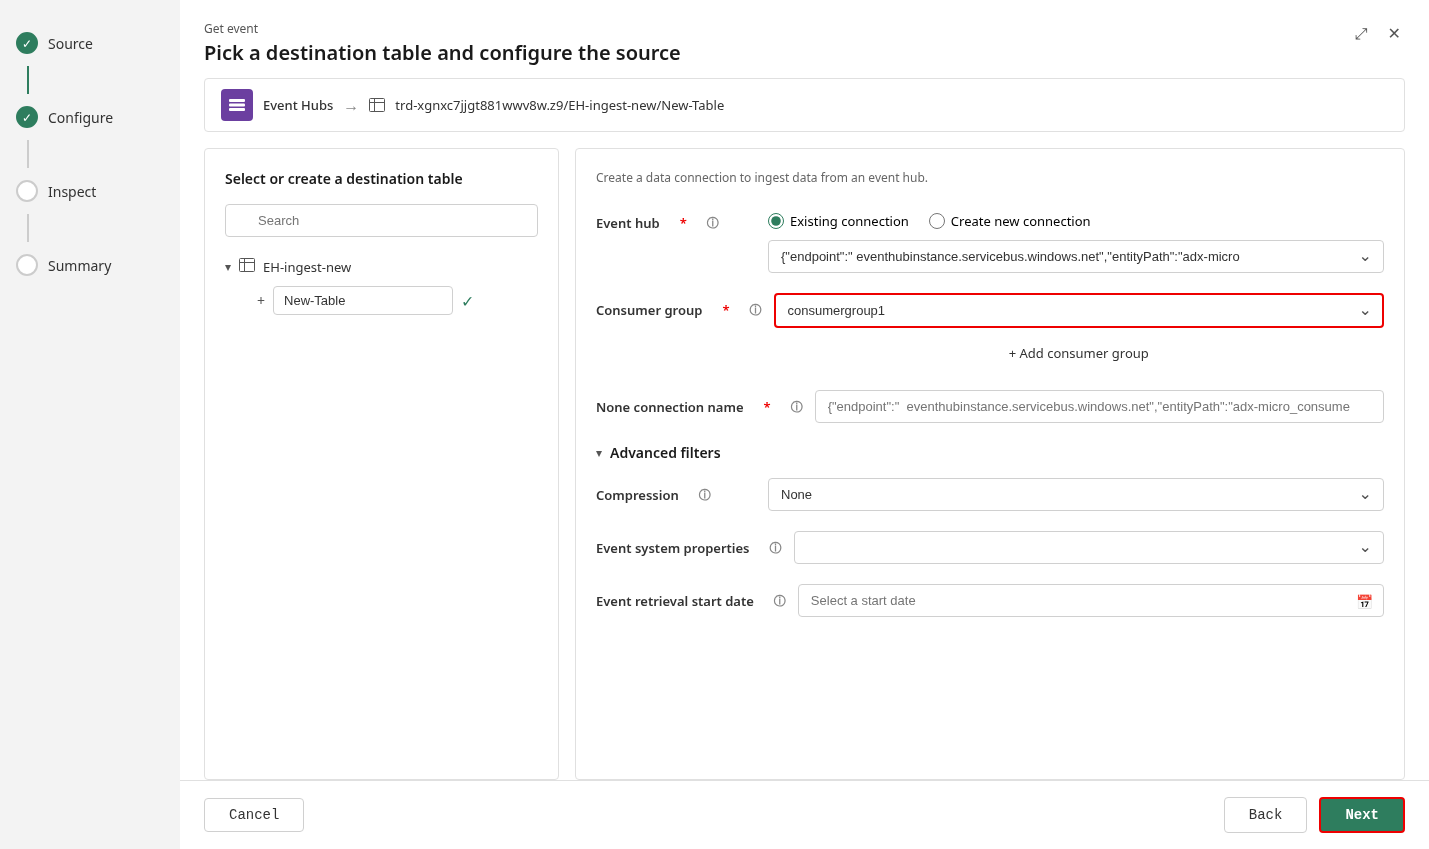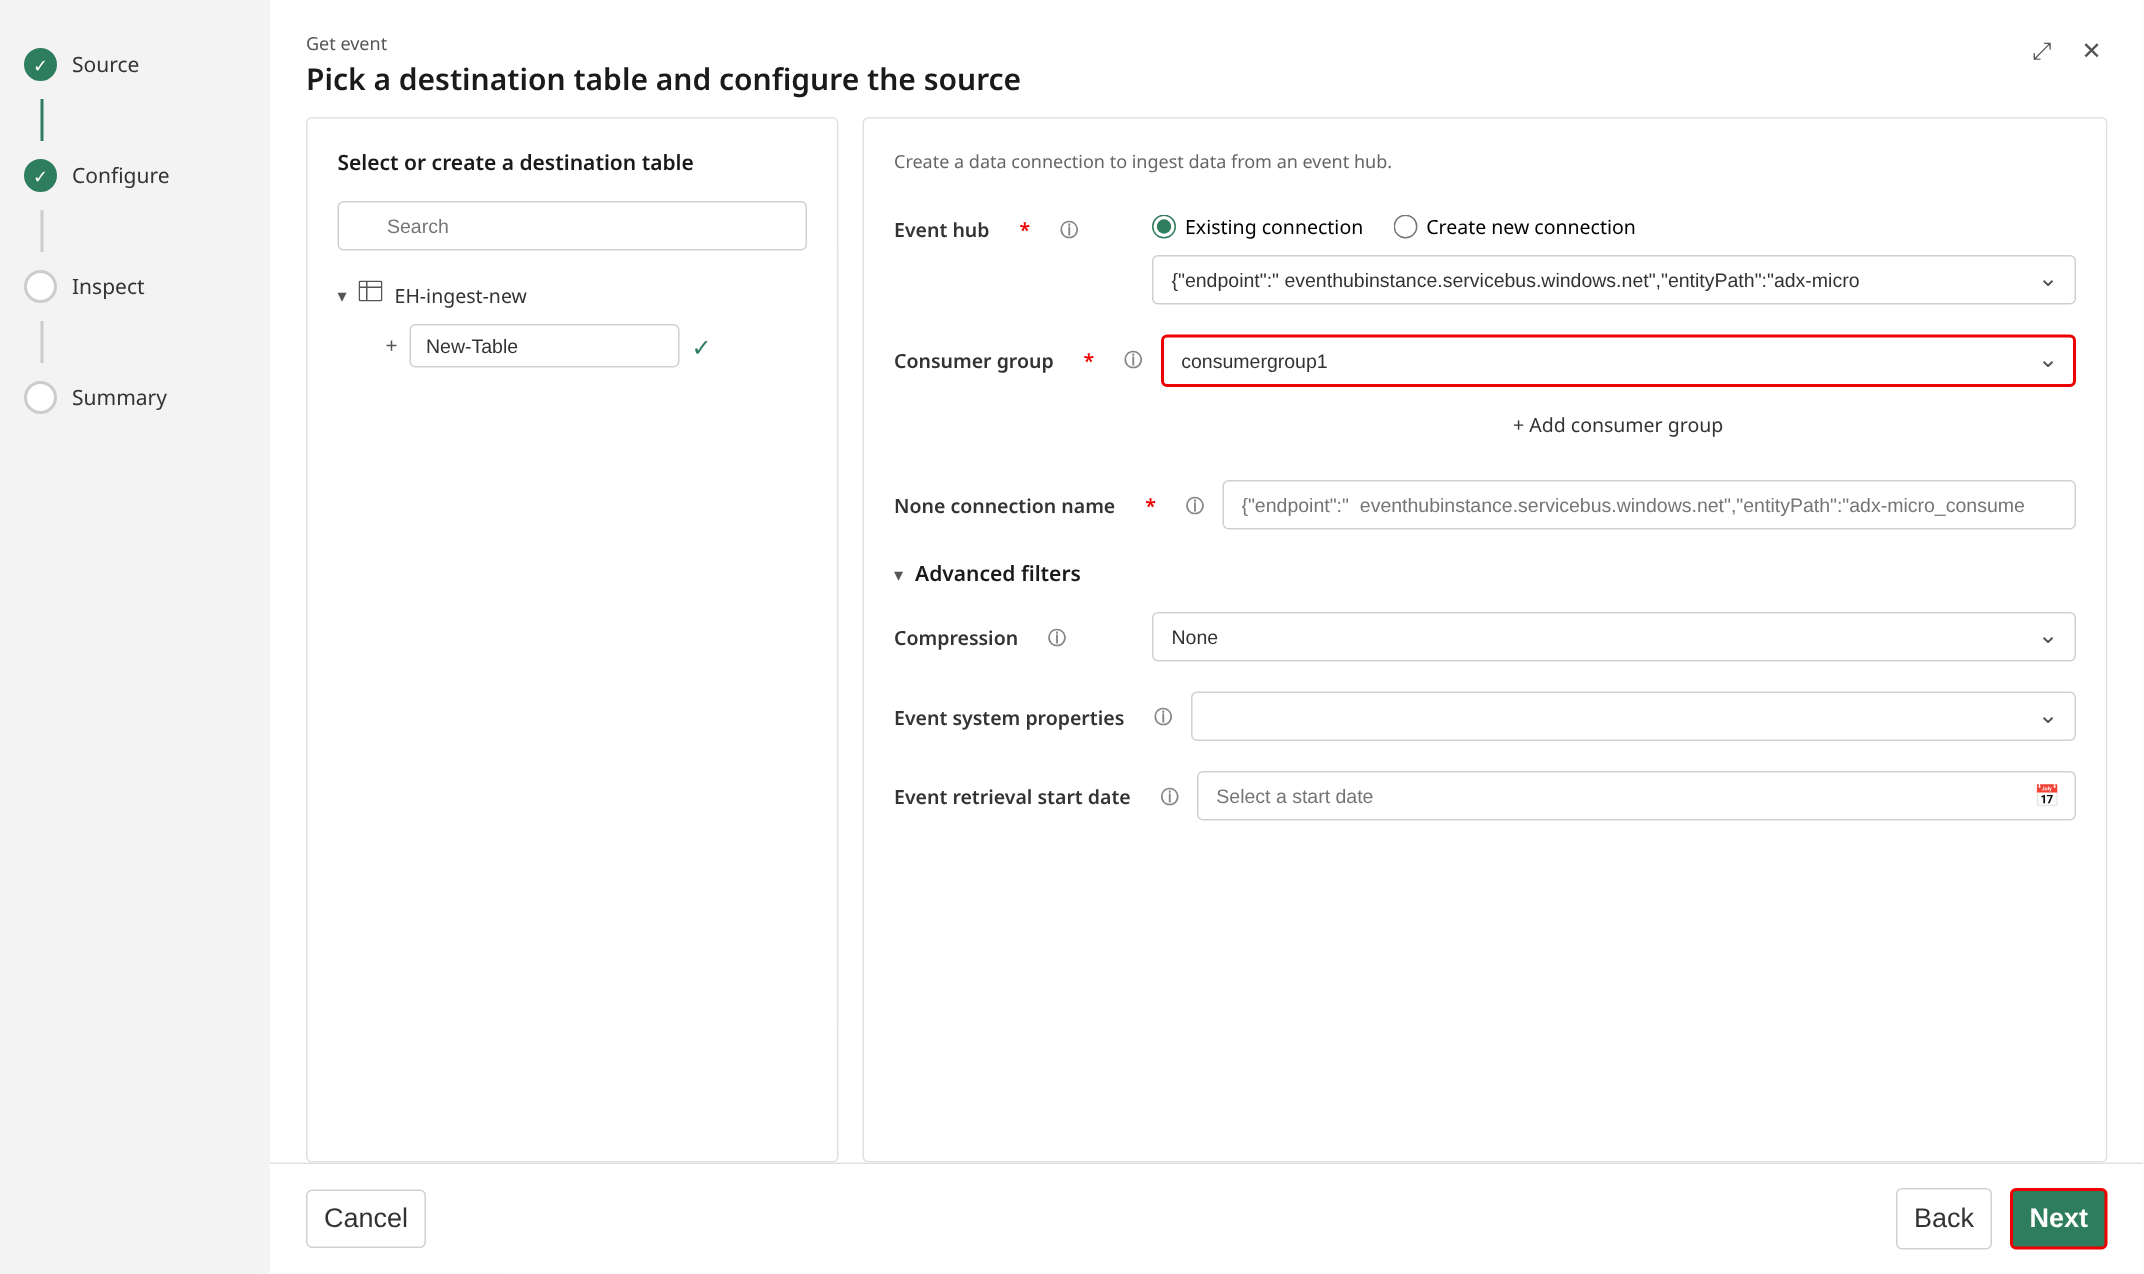--- a/index.html
+++ b/index.html
@@ -409,28 +409,29 @@
 
     
     .footer {
       padding: 16px 24px;
       display: flex;
       justify-content: space-between;
       align-items: center;
       border-top: 1px solid #e0e0e0;
     }
     .btn {
-      padding: 8px 11px;
-      border-radius: 4px;
-      font-size: 18px;
+      padding: 8px 24px;
+      border-radius: 4px;
+      font-size: 14px;
       cursor: pointer;
       border: 1px solid #d0d0d0;
       background: white;
       color: #333;
       font-weight: 400;
+      font-family: Liberation Mono, monospace;
     }
     .btn-primary {
       background: #2e7d5e;
       color: white;
       border: 2px solid #e00;
       font-weight: 600;
     }
     .btn-secondary {
       background: white;
       color: #333;
@@ -476,20 +477,39 @@
     <div>
       <div class="dialog-title-small">Get event</div>
       <div class="dialog-title-large">Pick a destination table and configure the source</div>
     </div>
     <div class="header-icons">
       <button class="icon-btn">⤢</button>
       <button class="icon-btn">✕</button>
     </div>
   </div>
 
+  <div class="breadcrumb-bar">
+    <div class="breadcrumb-icon">
+      <svg width="20" height="20" viewBox="0 0 20 20" fill="white">
+        <rect x="2" y="4" width="16" height="3" rx="1"></rect>
+        <rect x="2" y="8.5" width="16" height="3" rx="1"></rect>
+        <rect x="2" y="13" width="16" height="3" rx="1"></rect>
+      </svg>
+    </div>
+    <span style="font-size:13px;color:#333;font-weight:500;">Event Hubs</span>
+    <span class="breadcrumb-arrow">→</span>
+    <span class="breadcrumb-table-icon">
+      <svg width="16" height="14" viewBox="0 0 16 14" fill="none" style="color:#555;">
+        <rect x="0.5" y="0.5" width="15" height="13" rx="1" stroke="#555" fill="none"></rect>
+        <line x1="0.5" y1="4.5" x2="15.5" y2="4.5" stroke="#555"></line>
+        <line x1="5.5" y1="0.5" x2="5.5" y2="13.5" stroke="#555"></line>
+      </svg>
+    </span>
+    <span class="breadcrumb-path">trd-xgnxc7jjgt881wwv8w.z9/EH-ingest-new/New-Table</span>
+  </div>
 
   <div class="content-area">
 
     <div class="left-panel">
       <div class="panel-title">Select or create a destination table</div>
 
       <div class="search-wrapper">
         <input type="text" class="search-box" placeholder="Search" style="">
       </div>
 

